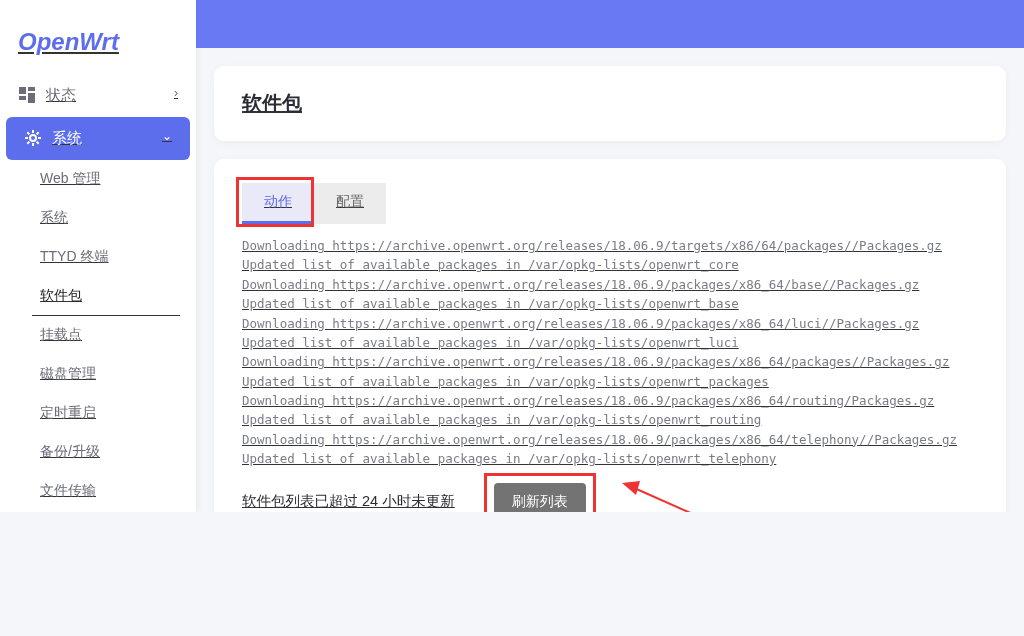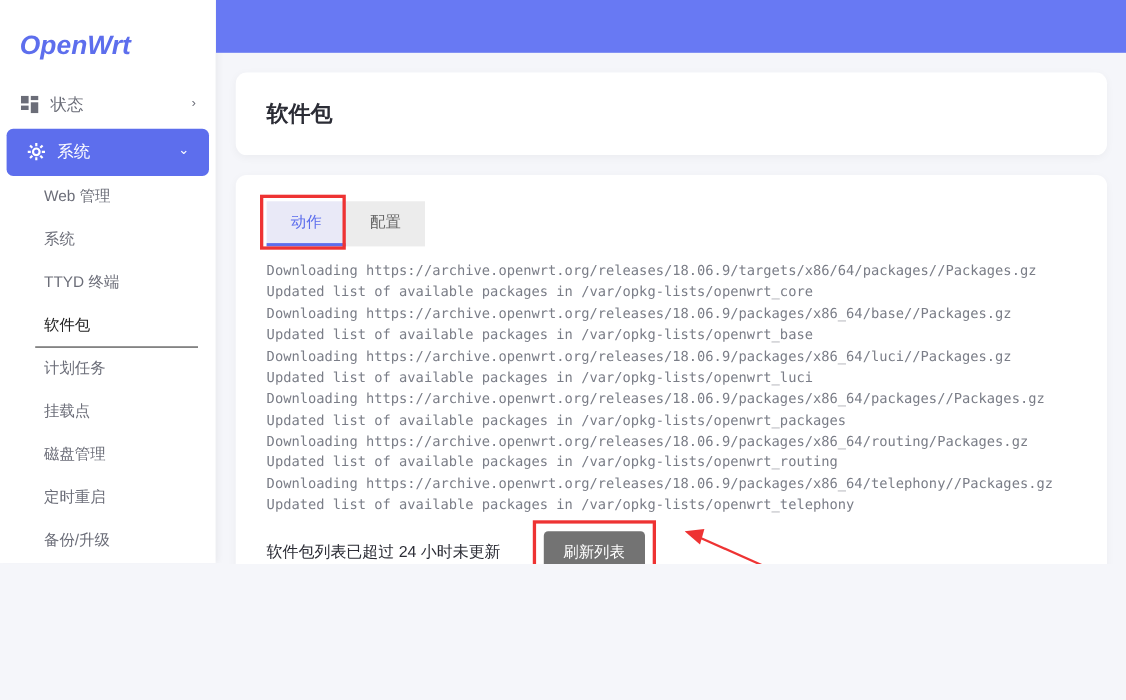--- a/index.html
+++ b/index.html
@@ -1,17 +1,17 @@
 <!DOCTYPE html>
 <html><head>
 <meta charset="utf-8">
 <style>
 * { margin:0; padding:0; box-sizing:border-box; }
 body { font-family: -apple-system, BlinkMacSystemFont, "Segoe UI", sans-serif; background:#f5f6fa; color:#333; }
-.app { display:flex; width:1024px; height:512px; overflow:hidden; }
+.app { display:flex; width:1024px; height:512px; overflow:hidden;text-decoration:underline; }
 .sidebar { width:196px; background:#fff; box-shadow:2px 0 6px rgba(0,0,0,0.05); }
 .logo { padding:28px 18px 18px; font-size:24px; font-weight:700; color:#5d6eed; font-style:italic; }
 .nav-parent { display:flex; padding:12px 18px; font-size:15px; color:#6b6d78; cursor:pointer; }
 .nav-parent.open { background:#5d6eed; color:#fff; border-radius:6px; margin:0 6px; }
 .nav-parent .ico { width:18px; height:18px; margin-right:10px; display:inline-flex; align-items:center; justify-content:center; }
 .nav-parent .chev { margin-left:auto; font-size:12px; }
 .nav-child { padding:10px 18px 10px 40px; font-size:14px; color:#6b6d78; cursor:pointer; border-bottom:1px solid transparent; }
 .nav-child.active { color:#222; font-weight:500; border-bottom:1px solid #333; margin:0 16px 0 32px; padding-left:8px; }
 .main { flex:1; padding:0 0 0 0; overflow:auto; }
 .topspacer { height:48px; background:#6879f3; }
@@ -63,21 +63,20 @@
       </span>
       <span>系统</span>
       <span class="chev">⌄</span>
     </div>
 
     <div id="nav-children">
         <div class="nav-child">Web 管理</div>
         <div class="nav-child">系统</div>
         <div class="nav-child">TTYD 终端</div>
         <div class="nav-child active">软件包</div>
-        <div class="nav-child">计划任务</div>
         <div class="nav-child">挂载点</div>
         <div class="nav-child">磁盘管理</div>
         <div class="nav-child">定时重启</div>
         <div class="nav-child">备份/升级</div>
         <div class="nav-child">文件传输</div>
         <div class="nav-child">Argon 主题设置</div>
       </div>
   </aside>
 
   <main class="main">

